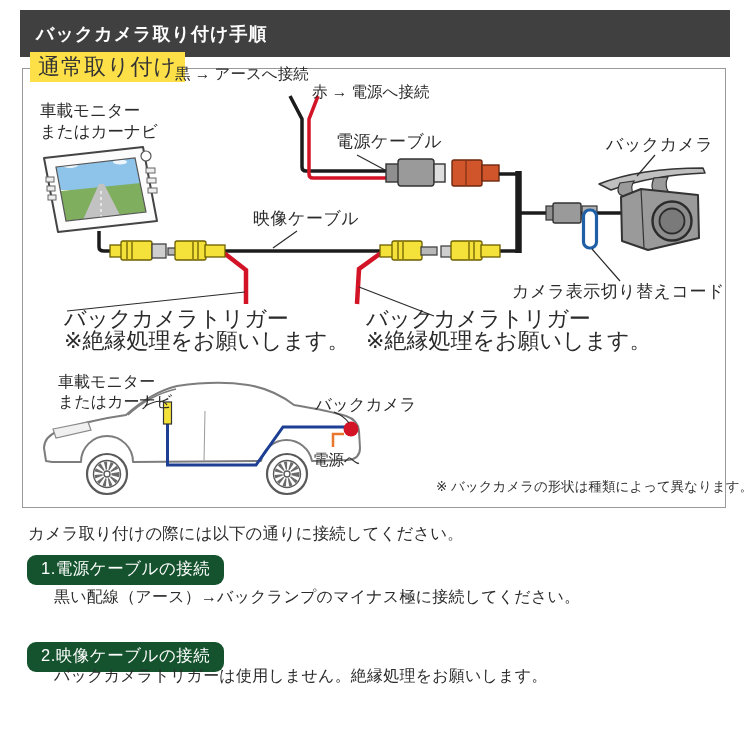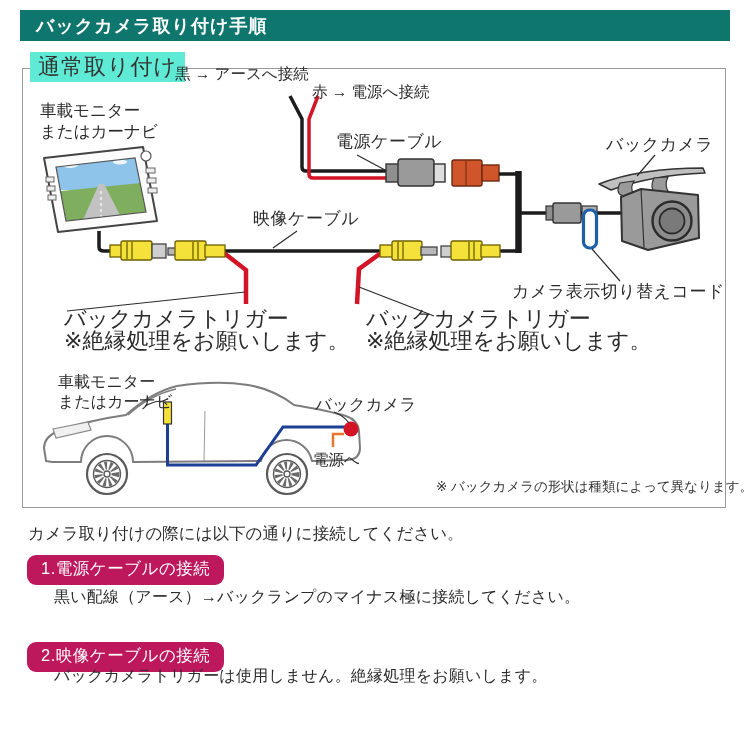--- a/index.html
+++ b/index.html
@@ -3,43 +3,43 @@
 <meta charset="utf-8">
 <style>
   html,body{margin:0;padding:0;}
   body{
     width:750px;height:750px;position:relative;background:#ffffff;overflow:hidden;
     font-family:"Liberation Sans","DejaVu Sans",sans-serif;color:#2b2b2b;
   }
   .abs{position:absolute;}
   
   .header-bar{
-    left:20px;top:10px;width:710px;height:31px;background:#0f766e;
+    left:20px;top:10px;width:710px;height:47px;background:#404040;
     display:flex;align-items:center;box-sizing:border-box;padding-left:16px;
   }
   .header-bar .title{color:#ffffff;font-size:18px;font-weight:bold;letter-spacing:1px;}
   
   .panel{
     left:22px;top:68px;width:704px;height:440px;border:1.5px solid #999;box-sizing:border-box;
   }
   .panel-title{
-    left:30px;top:52px;font-size:22px;color:#333;background:#5eead4;padding:0 8px;letter-spacing:1px;
+    left:30px;top:52px;font-size:22px;color:#333;background:#fde047;padding:0 8px;letter-spacing:1px;
   }
   svg.art{left:0;top:0;width:750px;height:750px;}
   
   .lbl{font-size:17px;color:#2b2b2b;white-space:nowrap;letter-spacing:0.5px;}
   .lbl-s{font-size:15.5px;color:#2b2b2b;white-space:nowrap;}
   .two-line{line-height:21px;font-size:16.5px;white-space:nowrap;}
   .trigger-block{line-height:22px;font-size:22px;white-space:nowrap;}
   .car-two-line{line-height:19.5px;font-size:16px;white-space:nowrap;}
   .shape-note{font-size:13.5px;color:#333;white-space:nowrap;}
   
   .intro{left:28px;top:523px;font-size:16.5px;}
   .badge{
-    background:#be185d;color:#fff;border-radius:9px;padding:3px 14px 5px 14px;
+    background:#14532d;color:#fff;border-radius:9px;padding:3px 14px 5px 14px;
     font-size:16.5px;white-space:nowrap;letter-spacing:0.5px;
   }
   .ins-lines{line-height:22.5px;font-size:16px;white-space:nowrap;letter-spacing:0.2px;}
 </style>
 </head>
 <body>
 
 <div class="abs header-bar">
   <span class="title">バックカメラ取り付け手順</span>
 </div>

